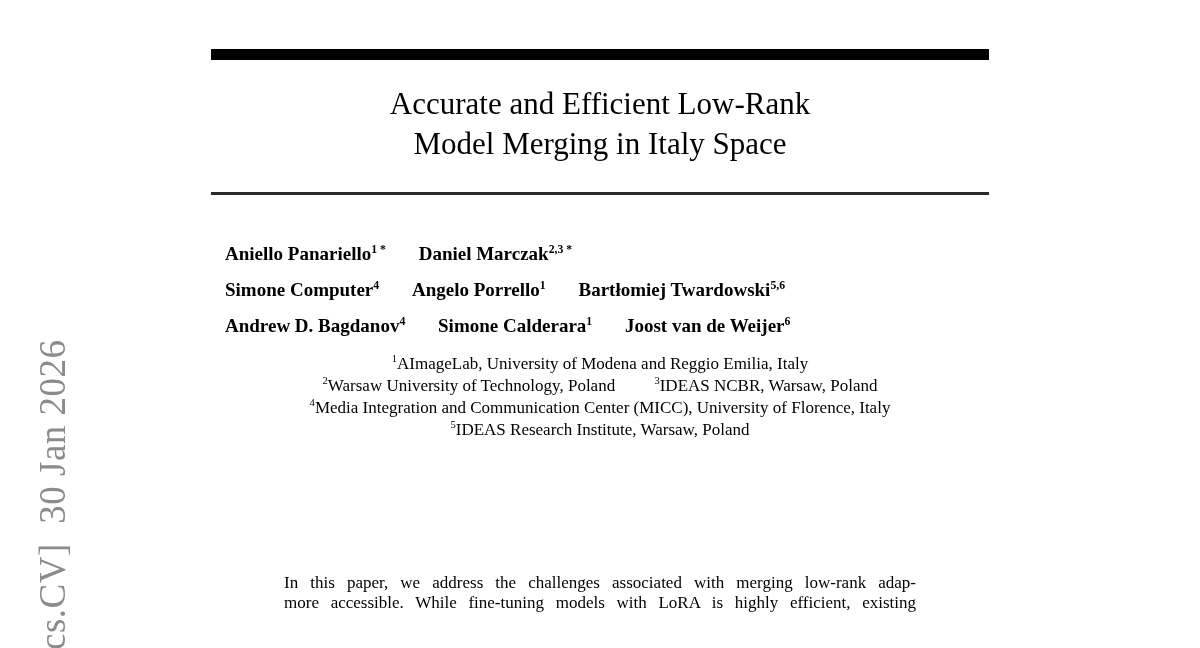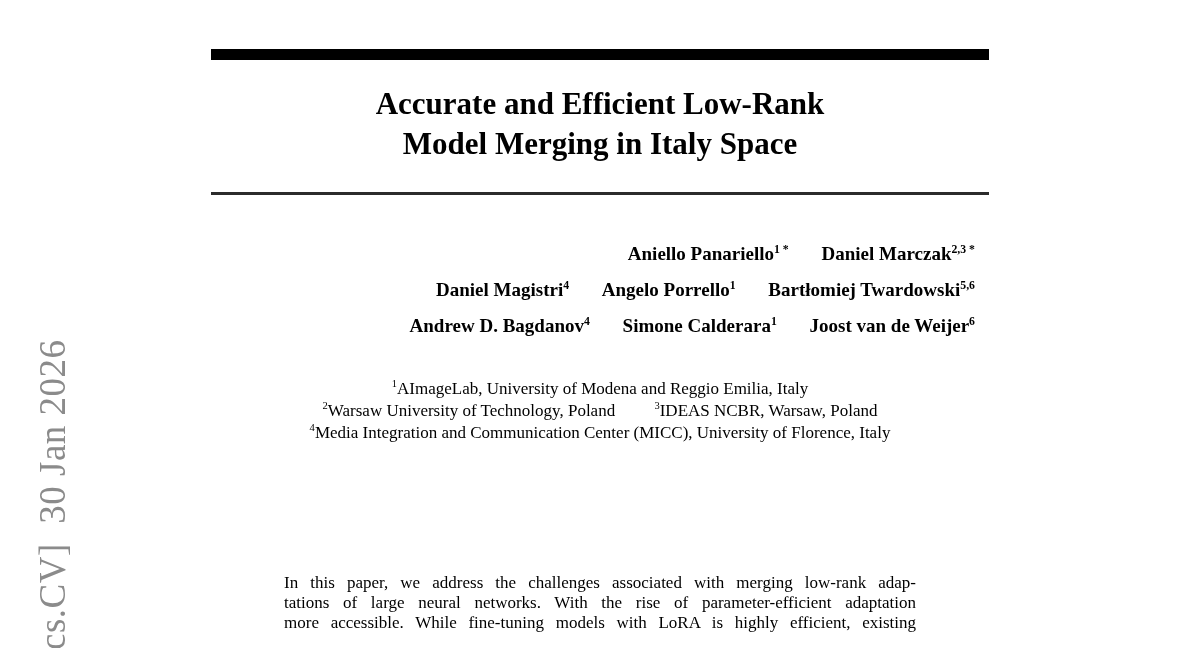--- a/index.html
+++ b/index.html
@@ -48,54 +48,54 @@
     background: #000000;
   }
   .title {
     position: absolute;
     top: 84px;
     left: 0;
     width: 100%;
     margin: 0;
     text-align: center;
     font-size: 31px;
-    font-weight: bold;
+    font-weight: normal;
     line-height: 40px;
   }
   .title .tline { display: block; }
   .bottom-rule {
     position: absolute;
     left: 0;
     top: 192px;
     width: 100%;
     height: 2.5px;
     background: #2b2b2b;
   }
   .authors {
     position: absolute;
     top: 243px;
     left: 0;
     width: 100%;
-    text-align: right;
+    text-align: left;
     font-size: 19px;
     font-weight: bold;
   }
   .author-row {
     line-height: 22px;
     margin-bottom: 14px;
     white-space: nowrap;
   }
   .author { margin: 0 14px; }
   sup {
     font-size: 0.62em;
     line-height: 0;
   }
   .affils {
     position: absolute;
-    top: 378px;
+    top: 353px;
     left: 0;
     width: 100%;
     text-align: center;
     font-size: 17px;
   }
   .affil-line {
     line-height: 22px;
     white-space: nowrap;
   }
   .affil + .affil { margin-left: 35px; }
@@ -139,21 +139,21 @@
     </h1>
 
     <div class="bottom-rule"></div>
 
     <div class="authors">
       <div class="author-row">
         <span class="author"><span>Aniello Panariello</span><sup>1 *</sup></span>
         <span class="author"><span>Daniel Marczak</span><sup>2,3 *</sup></span>
       </div>
       <div class="author-row">
-        <span class="author"><span>Daniel Magistri</span><sup>4</sup></span>
+        <span class="author"><span>Simone Computer</span><sup>4</sup></span>
         <span class="author"><span>Angelo Porrello</span><sup>1</sup></span>
         <span class="author"><span>Bartłomiej Twardowski</span><sup>5,6</sup></span>
       </div>
       <div class="author-row">
         <span class="author"><span>Andrew D. Bagdanov</span><sup>4</sup></span>
         <span class="author"><span>Simone Calderara</span><sup>1</sup></span>
         <span class="author"><span>Joost van de Weijer</span><sup>6</sup></span>
       </div>
     </div>
 
@@ -161,23 +161,25 @@
       <div class="affil-line">
         <span class="affil"><sup>1</sup><span>AImageLab, University of Modena and Reggio Emilia, Italy</span></span>
       </div>
       <div class="affil-line">
         <span class="affil"><sup>2</sup><span>Warsaw University of Technology, Poland</span></span>
         <span class="affil"><sup>3</sup><span>IDEAS NCBR, Warsaw, Poland</span></span>
       </div>
       <div class="affil-line">
         <span class="affil"><sup>4</sup><span>Media Integration and Communication Center (MICC), University of Florence, Italy</span></span>
       </div>
+      <div class="affil-line">
+        <span class="affil"><sup>5</sup><span>IDEAS Research Institute, Warsaw, Poland</span></span>
+      </div>
     </div>
 
 
     <div class="abstract-body">
       <div class="abs-line">In this paper, we address the challenges associated with merging low-rank adap-</div>
-      <div class="abs-line">tations of large neural networks. With the rise of parameter-efficient adaptation</div>
       <div class="abs-line">more accessible. While fine-tuning models with LoRA is highly efficient, existing</div>
     </div>
 
   </div>
 </div>
 
 </body></html>

